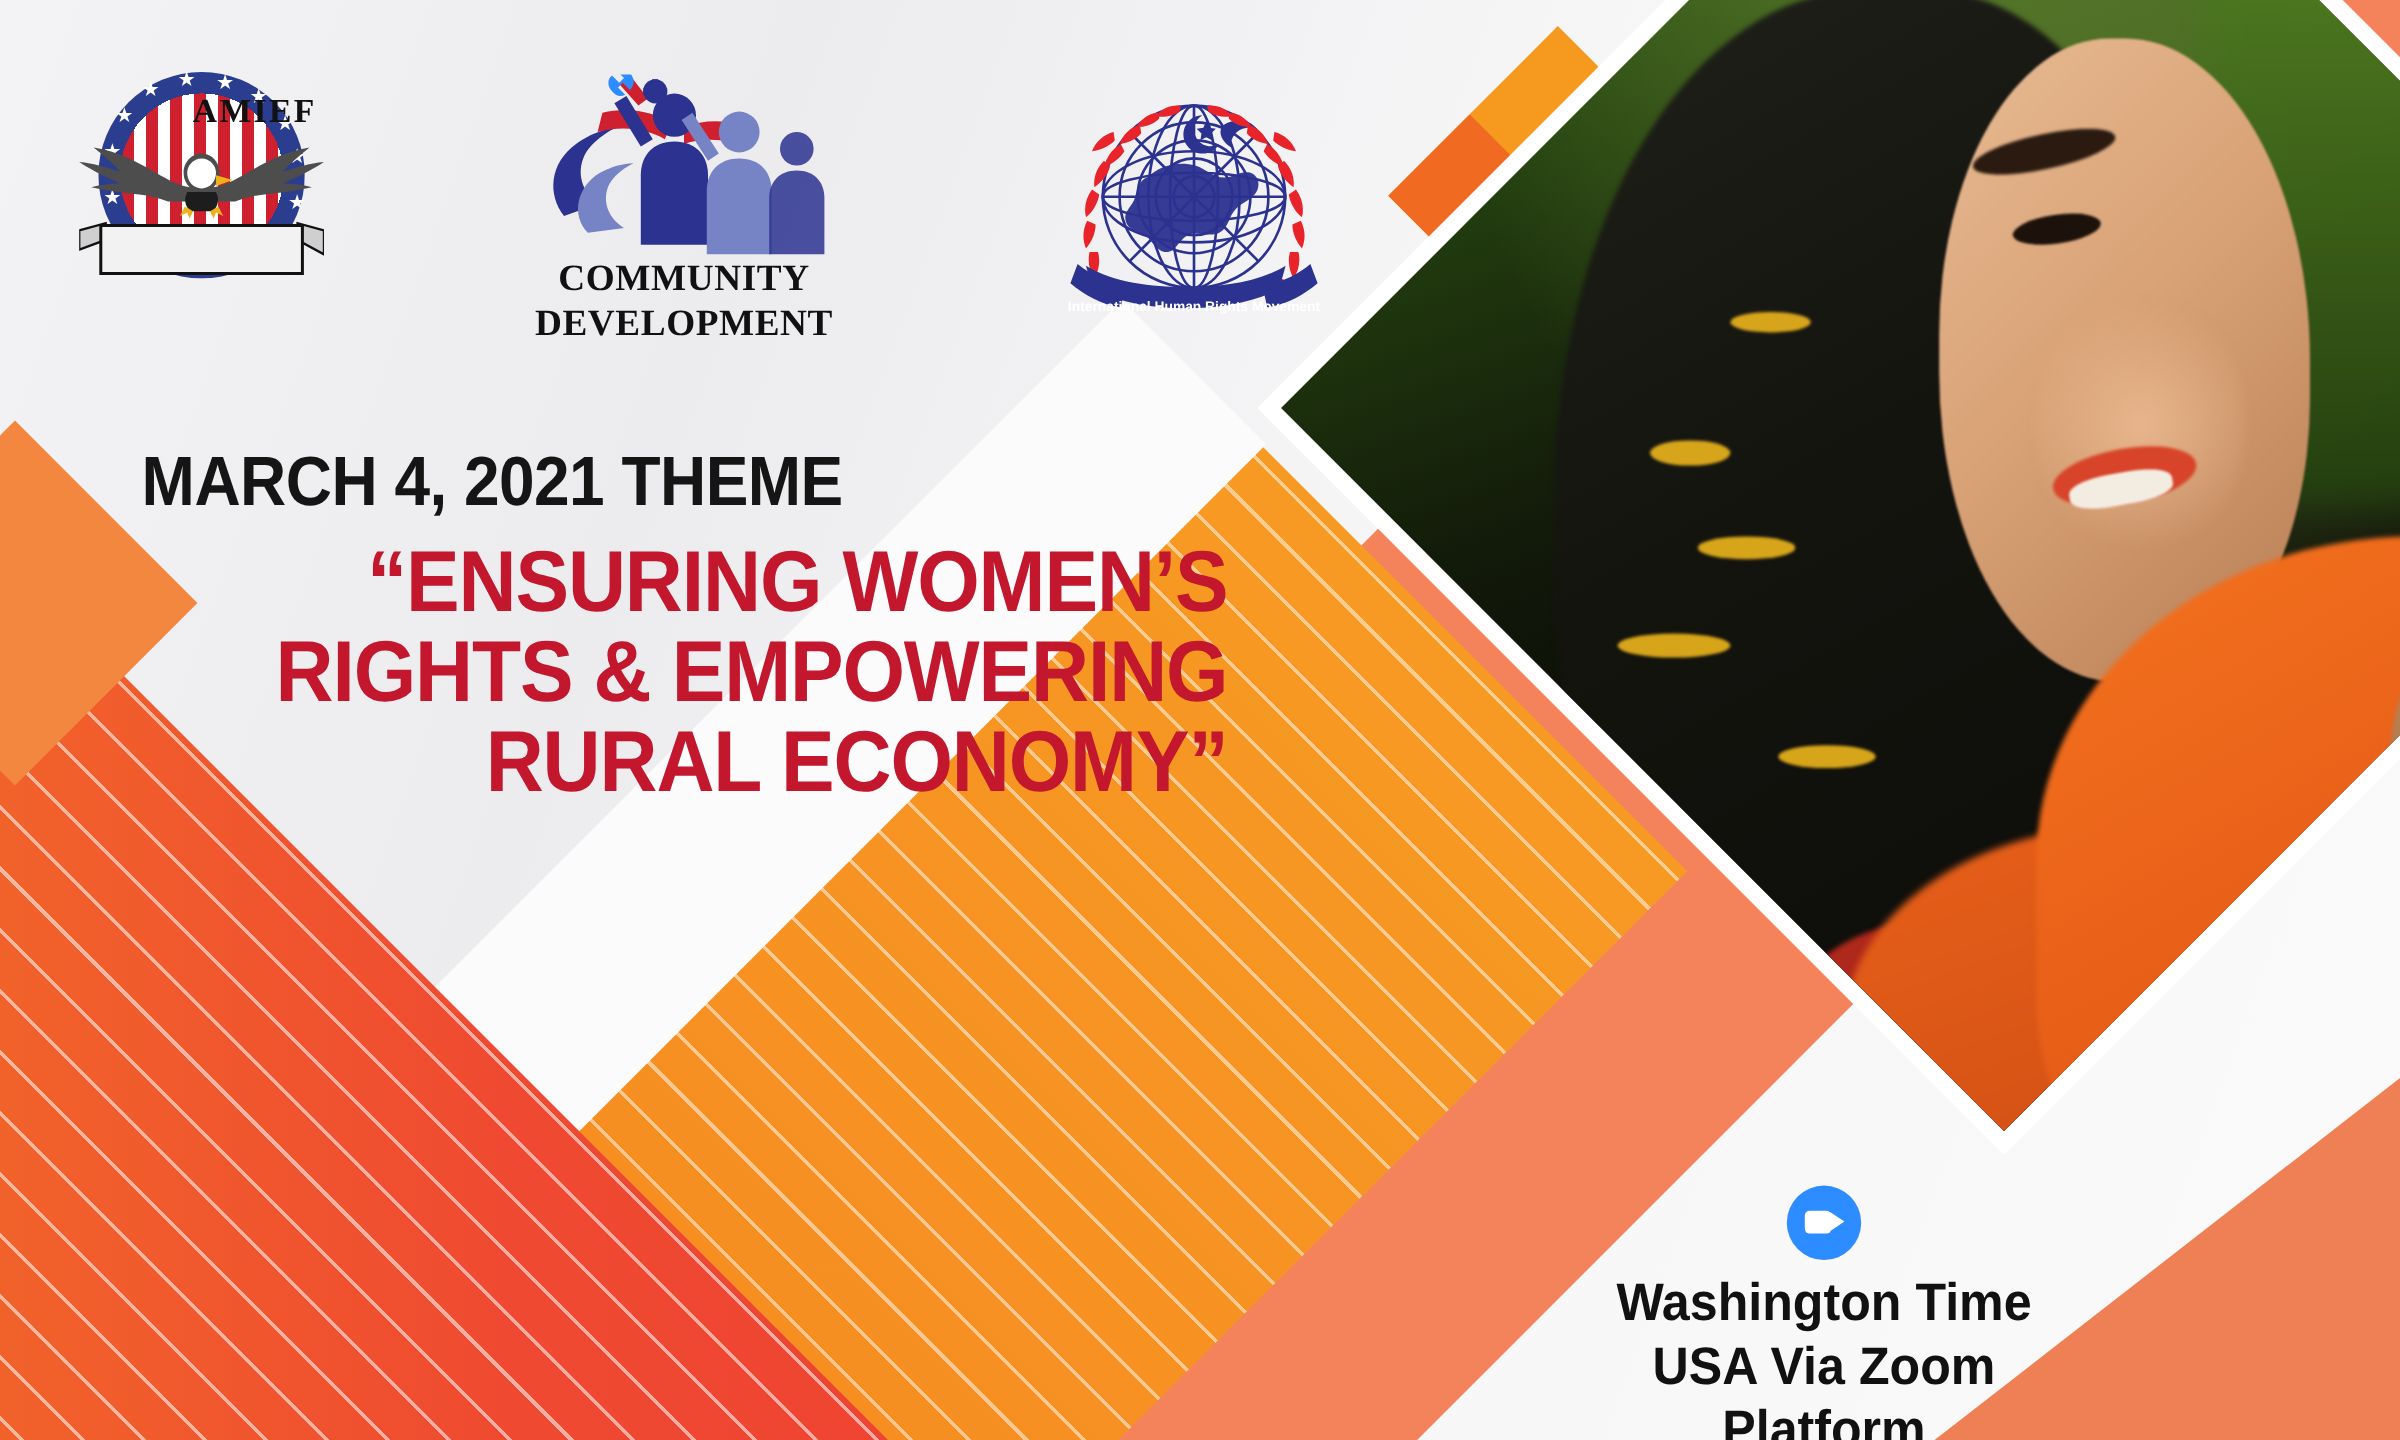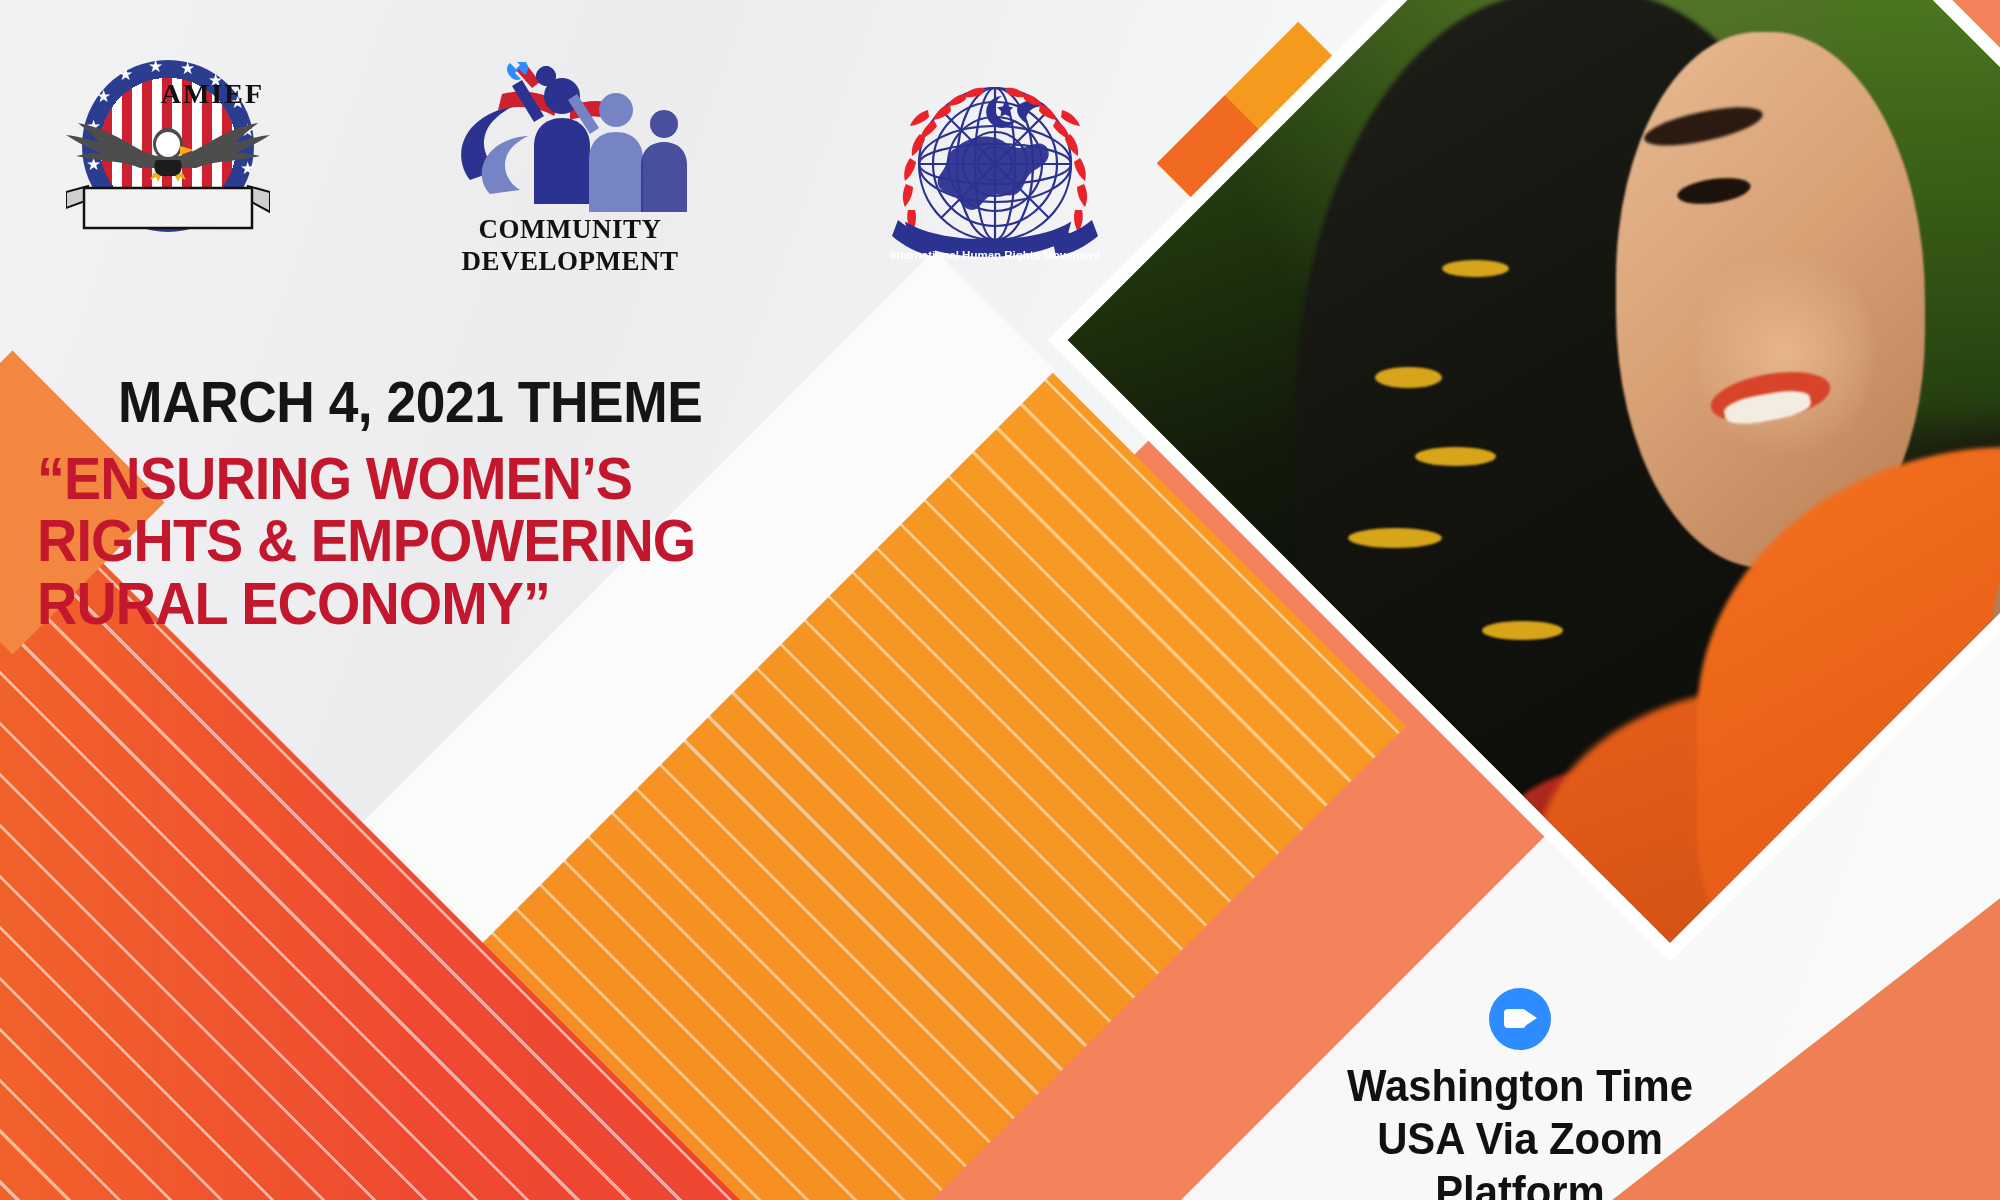--- a/index.html
+++ b/index.html
@@ -198,42 +198,42 @@
     font-family:"Liberation Serif", serif; font-weight:bold; font-size:28px;
     letter-spacing:2px; color:#111; text-align:right;margin-top:12px;
   }
 
   
   #logo-cdf { left:380px; top:28px; width:380px; }
   #cdf-mark { position:absolute; left:70px; top:0; width:240px; height:150px; }
   #cdf-text {
     position:absolute; left:0; top:152px; width:380px;
     font-family:"Liberation Serif", serif; font-weight:bold;
-    font-size:27px; line-height:1.18; color:#111; letter-spacing:.5px;
+    font-size:31px; line-height:1.18; color:#111; letter-spacing:.5px;
   }
 
   
   #logo-ihrm { left:870px; top:18px; width:250px; height:215px; }
 
   
   #content { position:absolute; left:0; top:0; width:1120px; height:1200px; }
 
   #date-theme {
     position:absolute; left:118px; top:368px;
     font-family:"Liberation Sans Narrow","Liberation Sans",sans-serif;
     font-weight:bold; font-size:58px; letter-spacing:-0.5px;
     color:#151515; transform:scaleX(.92); transform-origin:left center;
     white-space:nowrap;
   }
 
   #theme-title {
     position:absolute; left:0; top:448px; width:1060px;
-    text-align:left;
+    text-align:right;
     font-family:"Liberation Sans Narrow","Liberation Sans",sans-serif;
-    font-weight:bold; font-size:60px; line-height:1.04;
+    font-weight:bold; font-size:72px; line-height:1.04;
     color:#c2172c; letter-spacing:-1px;
   }
   #theme-title div { transform:scaleX(.93); }
 
   #wil {
     position:absolute; left:20px; top:870px; width:420px;
     text-align:center;
     font-family:"Liberation Sans Narrow","Liberation Sans",sans-serif;
     font-weight:bold; font-size:62px; line-height:1.22;
     color:#28318c; letter-spacing:0px;

